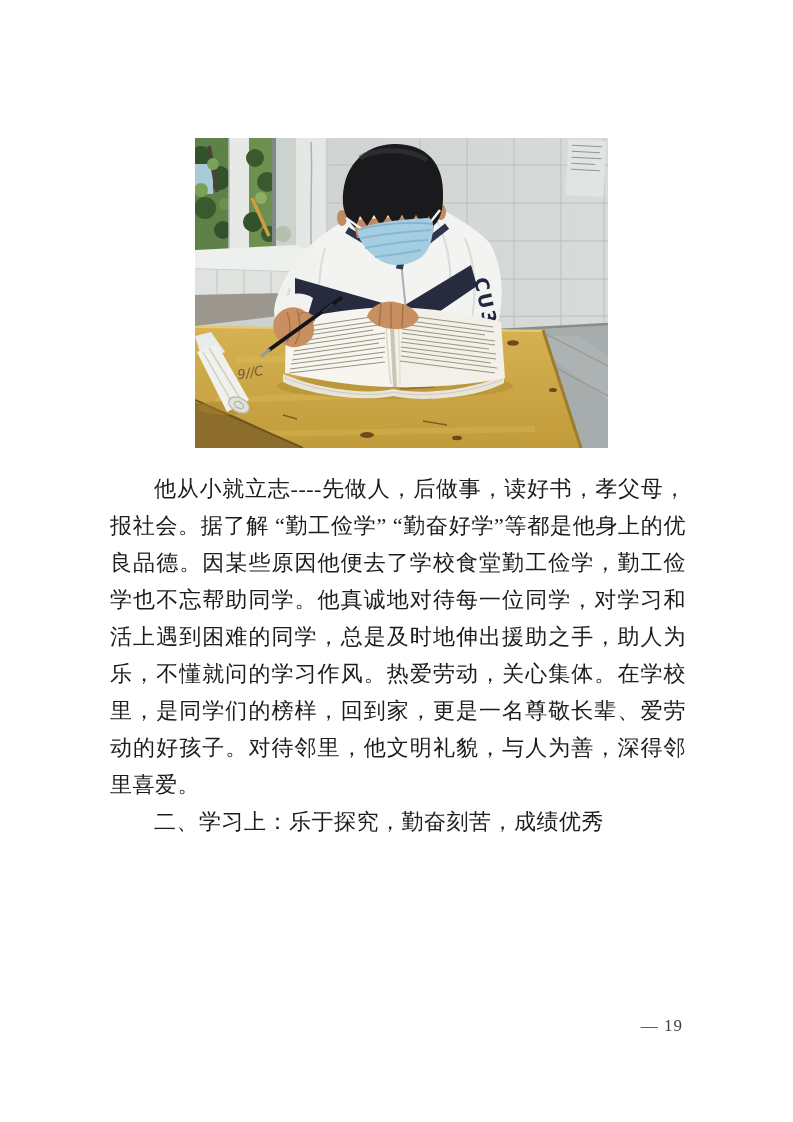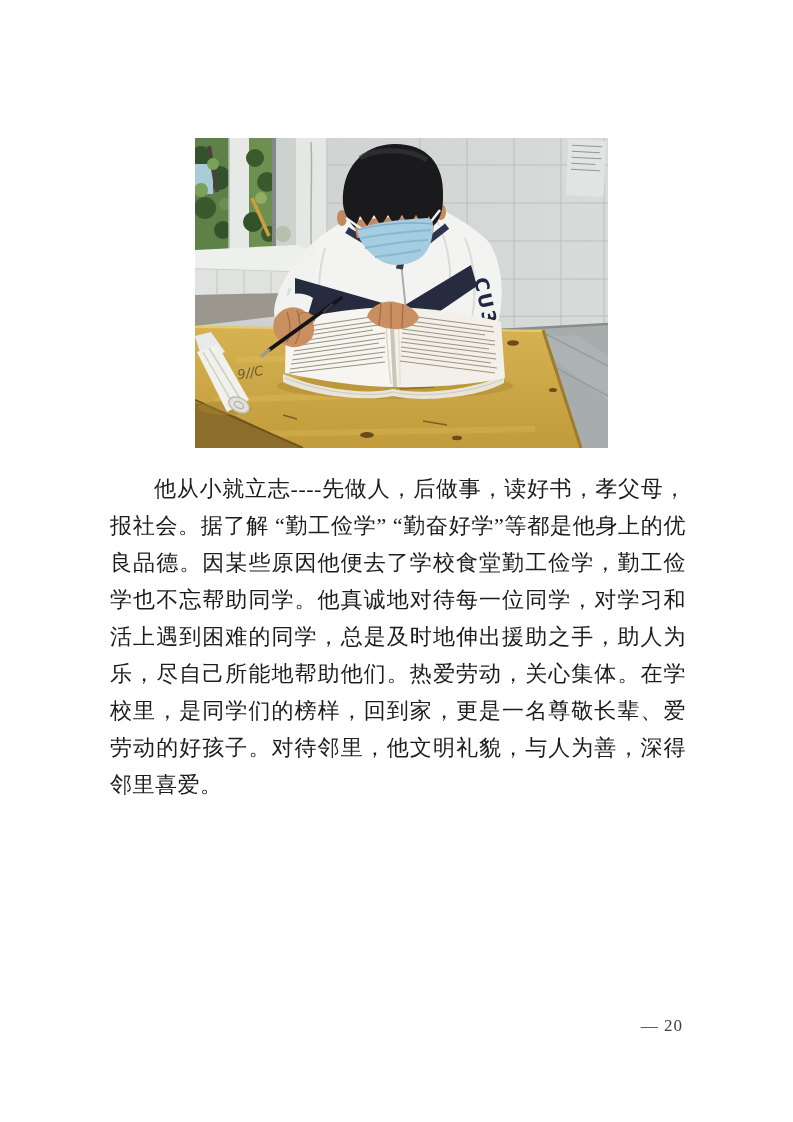--- a/index.html
+++ b/index.html
@@ -274,20 +274,21 @@
           <path d="M102,172 C106,184 106,196 100,206"></path>
         </g>
         <line x1="146" y1="160" x2="74" y2="212" stroke="#151519" stroke-width="4" stroke-linecap="round"></line>
         <line x1="138" y1="166" x2="128" y2="174" stroke="#3c3c44" stroke-width="2"></line>
         <line x1="74" y1="212" x2="67" y2="218" stroke="#9a9a96" stroke-width="3" stroke-linecap="round"></line>
       </g>
     </svg>
   </figure>
 
   <div class="doc-body">
-    <p class="para">他从小就立志----先做人，后做事，读好书，孝父母，报社会。据了解 “勤工俭学” “勤奋好学”等都是他身上的优良品德。因某些原因他便去了学校食堂勤工俭学，勤工俭学也不忘帮助同学。他真诚地对待每一位同学，对学习和活上遇到困难的同学，总是及时地伸出援助之手，助人为乐，尽自己所能地帮助他们。热爱劳动，关心集体。在学校里，是同学们的榜样，回到家，更是一名尊敬长辈、爱劳动的好孩子。对待邻里，他文明礼貌，与人为善，深得邻里喜爱。</p>
+    <p class="para">他从小就立志----先做人，后做事，读好书，孝父母，报社会。据了解 “勤工俭学” “勤奋好学”等都是他身上的优良品德。因某些原因他便去了学校食堂勤工俭学，勤工俭学也不忘帮助同学。他真诚地对待每一位同学，对学习和活上遇到困难的同学，总是及时地伸出援助之手，助人为乐，不懂就问的学习作风。热爱劳动，关心集体。在学校里，是同学们的榜样，回到家，更是一名尊敬长辈、爱劳动的好孩子。对待邻里，他文明礼貌，与人为善，深得邻里喜爱。</p>
+    <p class="para">二、学习上：乐于探究，勤奋刻苦，成绩优秀</p>
   </div>
 
   <div class="page-footer">
-    <span>— 20</span>
+    <span>— 19</span>
   </div>
 
 </div>
 
 </body></html>

